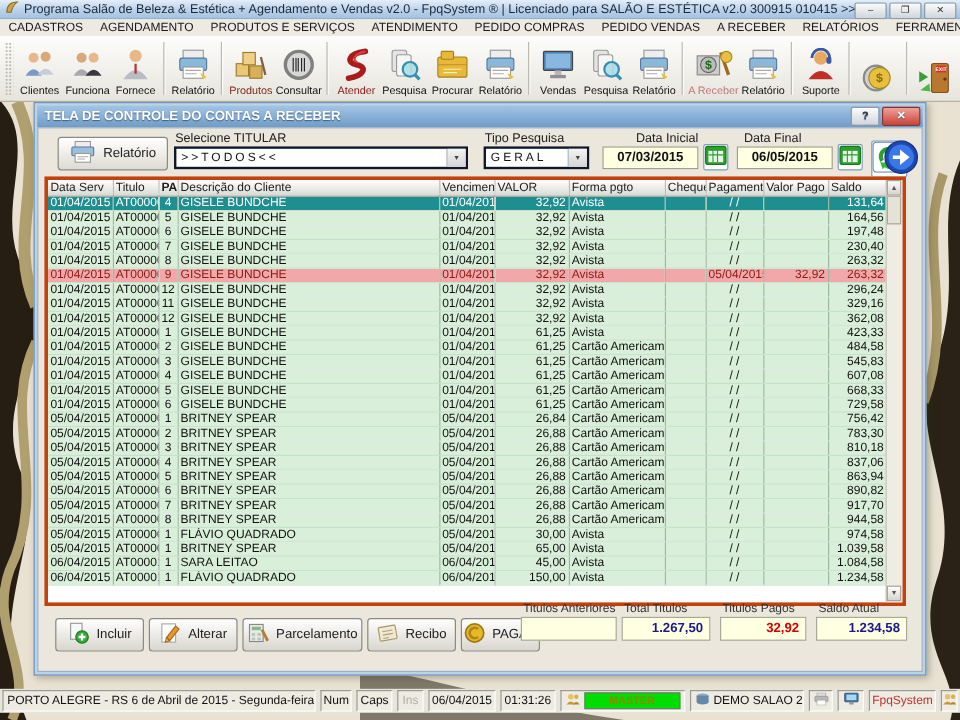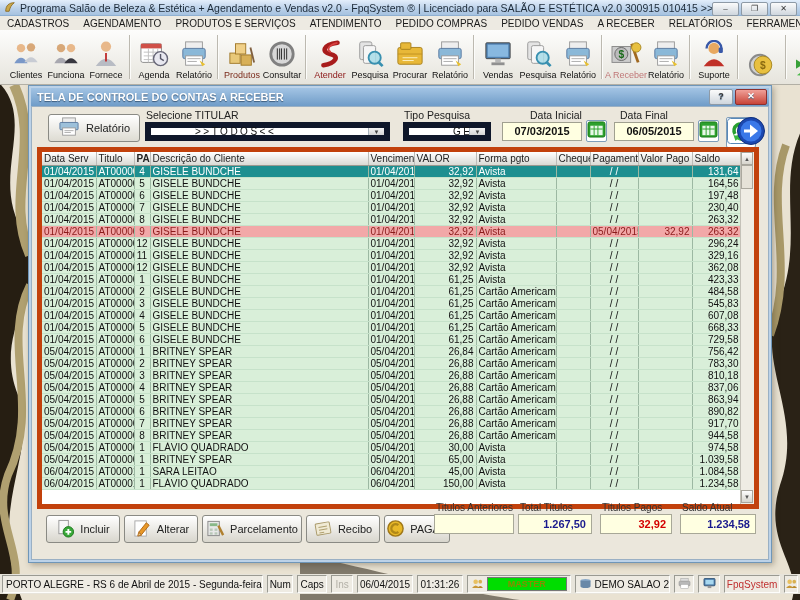--- a/index.html
+++ b/index.html
@@ -38,31 +38,31 @@
   .wt-help{width:22px;height:14px;border:1px solid #8e9aa6;border-radius:2px;text-align:center;
     background:linear-gradient(#fbfbfb,#cfd6dd);color:#333;font-size:9px;line-height:13px;font-weight:bold;}
   .wt-close{width:30px;height:14px;border:1px solid #8a3030;border-radius:2px;text-align:center;
     background:linear-gradient(#f0a098,#c84438);color:#fff;font-size:9px;line-height:13px;font-weight:bold;}
   .win-body{position:relative;height:454px;background:#ebe7dc;border:1px solid #9ab0c4;box-sizing:border-box;}
   
   .btn-report{position:absolute;left:16px;top:7px;width:92px;height:28px;border:1px solid #8a8a84;border-radius:3px;
     background:linear-gradient(#ffffff,#dddbd2);display:flex;align-items:center;justify-content:center;gap:6px;
     font-size:11px;color:#222;font-family:inherit;}
   .flabel{position:absolute;font-size:10.5px;color:#222;top:2px;white-space:nowrap;}
-  .combo{position:absolute;top:15px;height:19px;background:#fff;border:6px solid #0f172a;box-sizing:border-box;
-    display:flex;align-items:center;padding-left:40px;}
+  .combo{position:absolute;top:15px;height:19px;background:#fff;border:2px solid #0f172a;box-sizing:border-box;
+    display:flex;align-items:center;}
   .combo-val{flex:1;padding-left:4px;font-size:10px;letter-spacing:2.5px;white-space:nowrap;overflow:hidden;}
   .combo-arr{width:15px;align-self:stretch;border-left:1px solid #aab4be;background:linear-gradient(#f4f4f4,#d4d4d4);
     font-size:6px;color:#444;display:flex;align-items:center;justify-content:center;}
   .datefld{position:absolute;top:15px;height:19px;background:#ffffe1;border:1px solid #a0a090;box-sizing:border-box;
     font-weight:bold;font-size:11px;text-align:center;line-height:17px;}
   .calbtn,.sqbtn{position:absolute;top:13px;padding:0;border:1px solid #7f9db9;background:#fff;border-radius:2px;}
   .robtn{position:absolute;top:11px;padding:0;border:none;background:transparent;}
   
-  .grid{position:absolute;left:5px;top:40px;width:712px;height:352px;background:#fff;border:5px solid #c2410c;overflow:hidden;}
+  .grid{position:absolute;left:5px;top:40px;width:712px;height:352px;background:#fff;border:3px solid #c2410c;overflow:hidden;}
   table.tbl{border-collapse:collapse;table-layout:fixed;width:699px;}
   .tbl th{height:13px;font-weight:normal;font-size:10px;text-align:left;padding:0 2px;color:#222;
     background:linear-gradient(#ffffff,#d9d9d4);border-right:1px solid #bcbcb8;border-bottom:1px solid #989890;
     white-space:nowrap;overflow:hidden;}
   .tbl td{height:11px;font-size:10px;line-height:11px;padding:0 2px;white-space:nowrap;overflow:hidden;
     border-right:1px solid #9cb8a2;border-bottom:1px solid #c6e2ca;}
   .tbl tbody tr{background:#d9efd9;color:#111;}
   .al{text-align:left}.ac{text-align:center}.ar{text-align:right}
   .vscroll{position:absolute;right:0;top:0;bottom:0;width:13px;background:#efece4;border-left:1px solid #c4c1b8;}
   .sarr{position:absolute;left:0;width:12px;height:13px;background:linear-gradient(#fdfdfd,#d6d4cc);
@@ -151,32 +151,20 @@
       <span class="ticon">
         <svg width="26" height="28" viewBox="0 0 28 30">
           <circle cx="14" cy="7" r="5.5" fill="#e8b88a"></circle>
           <path d="M3 28 q11 -16 22 0z" fill="#b8bcc4"></path>
           <path d="M13 14 h2 v9 h-2z" fill="#c03030"></path>
         </svg>
       </span>
       <span class="tlabel">Fornece</span>
     </div>
     <span class="tsep"></span>
-    <div class="tbtn">
-      <span class="ticon">
-        <svg width="30" height="28" viewBox="0 0 32 30">
-          <rect x="2" y="4" width="22" height="20" rx="2" fill="#fff" stroke="#888"></rect>
-          <rect x="2" y="4" width="22" height="5" fill="#d05048"></rect>
-          <path d="M5 13h16M5 17h16M5 21h16M10 9v15M15 9v15M20 9v15" stroke="#c0c0c0" fill="none"></path>
-          <circle cx="23" cy="20" r="7.5" fill="#e8e8f0" stroke="#667" stroke-width="1.5"></circle>
-          <path d="M23 15v5l3.5 2" stroke="#556" stroke-width="1.5" fill="none"></path>
-        </svg>
-      </span>
-      <span class="tlabel">Agenda</span>
-    </div>
     <div class="tbtn">
       <span class="ticon">
         <svg width="30" height="28" viewBox="0 0 32 30">
           <rect x="7" y="2" width="18" height="8" fill="#eee" stroke="#999"></rect>
           <rect x="4" y="9" width="24" height="11" rx="2" fill="#8ab8d8" stroke="#5878a0"></rect>
           <rect x="7" y="17" width="18" height="10" fill="#fff" stroke="#999"></rect>
           <path d="M9 20h14M9 23h10" stroke="#aaa"></path>
           <path d="M22 22 l6 4 -3 2z" fill="#e8c030"></path>
         </svg>
       </span>

